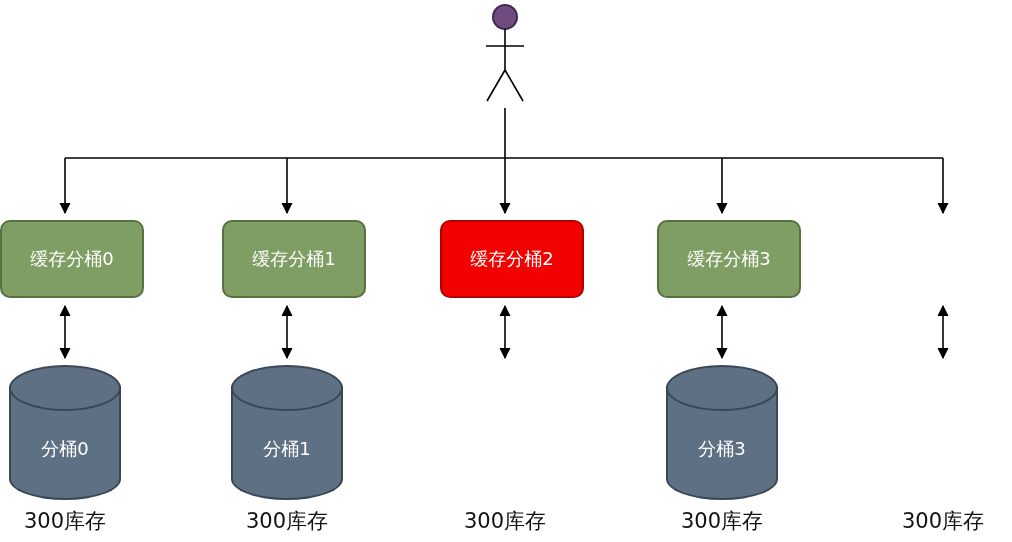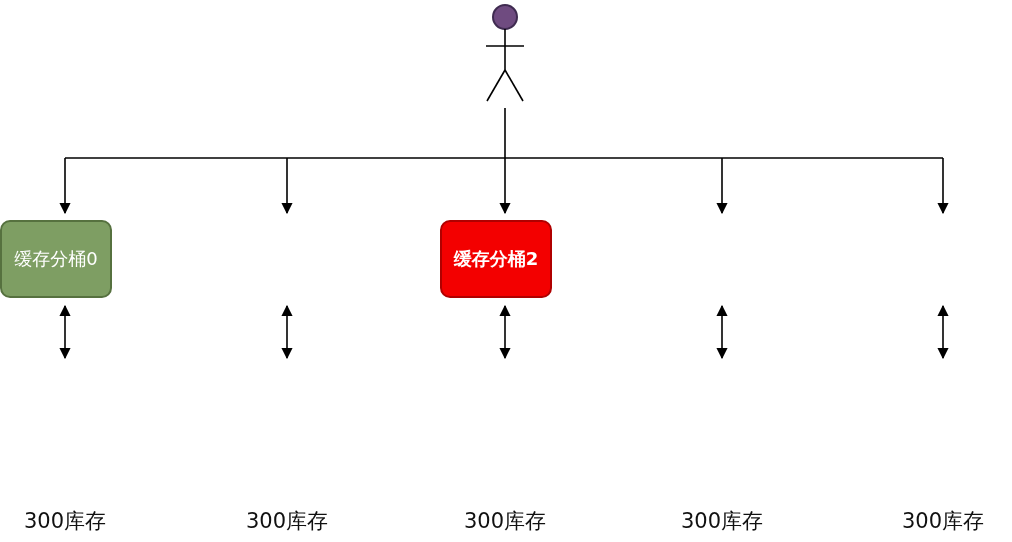--- a/index.html
+++ b/index.html
@@ -11,32 +11,31 @@
     position: relative;
   }
   #canvas { position: absolute; inset: 0; width: 1012px; height: 542px; }
 
   svg.connectors { position: absolute; top: 0; left: 0; pointer-events: none; }
 
   .column { position: absolute; top: 0; width: 130px; height: 542px; }
 
   .cache-box {
     position: absolute; top: 220px; left: 0;
-    width: 112px; height: 78px;
+    width: 144px; height: 78px;
     background: var(--cache-normal-fill, #7e9e63);
     border: 2px solid var(--cache-normal-border, #56713f);
     border-radius: 10px;
     display: flex; align-items: center; justify-content: center;
     color: var(--text-color, #ffffff);
     font-size: 18px;
   }
   .cache-box.highlight {
     background: var(--cache-highlight-fill, #f30000);
     border-color: var(--cache-highlight-border, #b00000);
-    font-weight: bold;
   }
 
   .cylinder {
     position: absolute; top: 365px; left: 9px;
     width: 112px; height: 135px;
     --fill: var(--db-normal-fill, #5e7084);
     --stroke: var(--db-normal-border, #3a4754);
   }
   .cylinder.highlight {
     --fill: var(--db-highlight-fill, #f30000);
@@ -109,35 +108,53 @@
       <line x1="505" y1="306" x2="505" y2="358" marker-start="url(#arrow)" marker-end="url(#arrow)"></line>
       <line x1="722" y1="306" x2="722" y2="358" marker-start="url(#arrow)" marker-end="url(#arrow)"></line>
       <line x1="943" y1="306" x2="943" y2="358" marker-start="url(#arrow)" marker-end="url(#arrow)"></line>
     </g>
   </svg>
 
   <div class="column" style="left:0px">
     <div class="cache-box shape">
       <span>缓存分桶0</span>
     </div>
+    <div class="cylinder shape">
+      <div class="cyl-body"></div>
+      <span class="cyl-label">分桶0</span>
+    </div>
     <div class="stock">300库存</div>
   </div>
 
   <div class="column" style="left:222px">
+    <div class="cache-box shape">
+      <span>缓存分桶1</span>
+    </div>
+    <div class="cylinder shape">
+      <div class="cyl-body"></div>
+      <span class="cyl-label">分桶1</span>
+    </div>
     <div class="stock">300库存</div>
   </div>
 
   <div class="column" style="left:440px">
     <div class="cache-box shape highlight">
       <span>缓存分桶2</span>
     </div>
     <div class="stock">300库存</div>
   </div>
 
   <div class="column" style="left:657px">
+    <div class="cache-box shape">
+      <span>缓存分桶3</span>
+    </div>
+    <div class="cylinder shape">
+      <div class="cyl-body"></div>
+      <span class="cyl-label">分桶3</span>
+    </div>
     <div class="stock">300库存</div>
   </div>
 
   <div class="column" style="left:878px">
     <div class="stock">300库存</div>
   </div>
 
 </div>
 
 </body></html>

